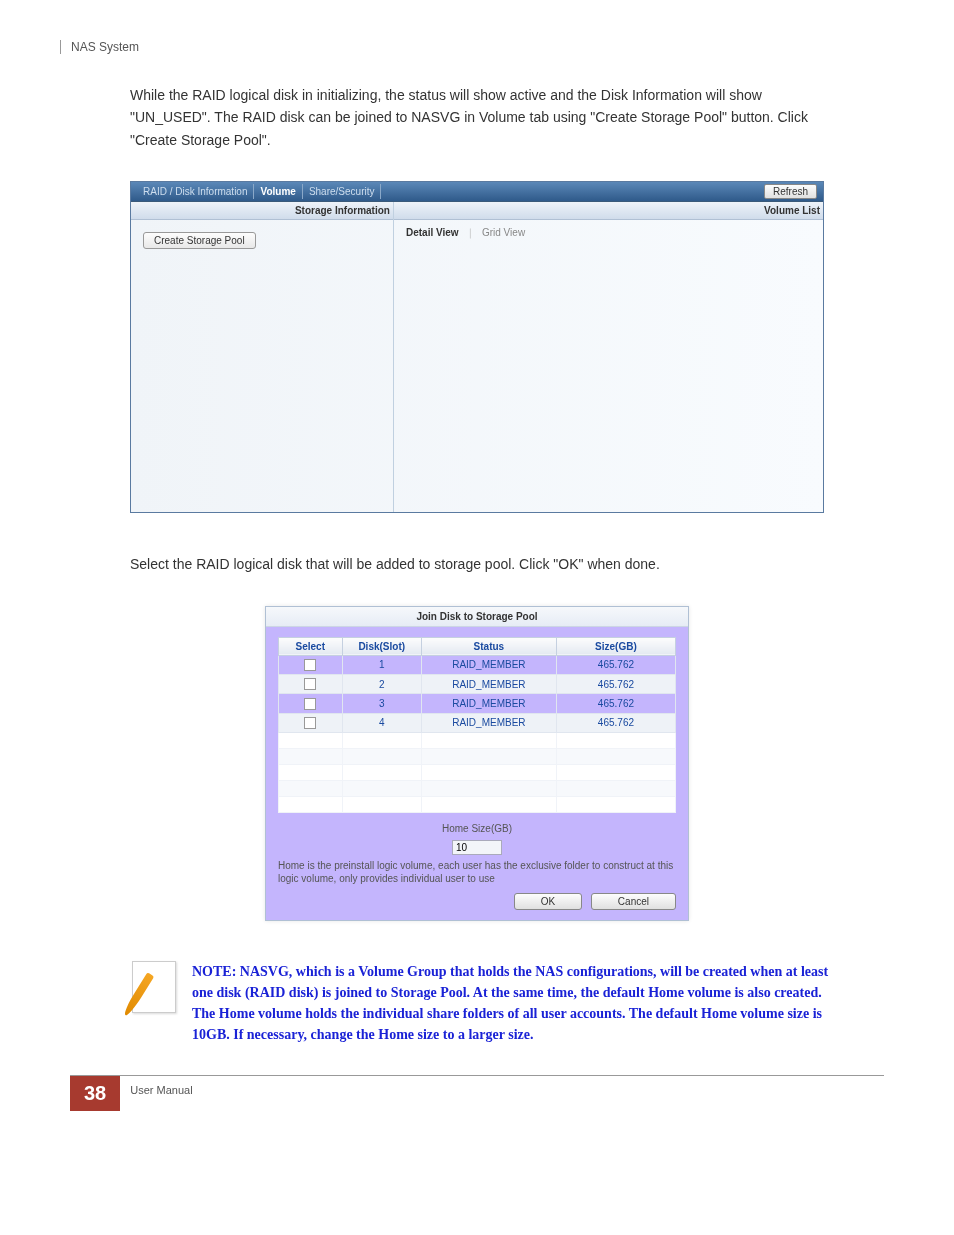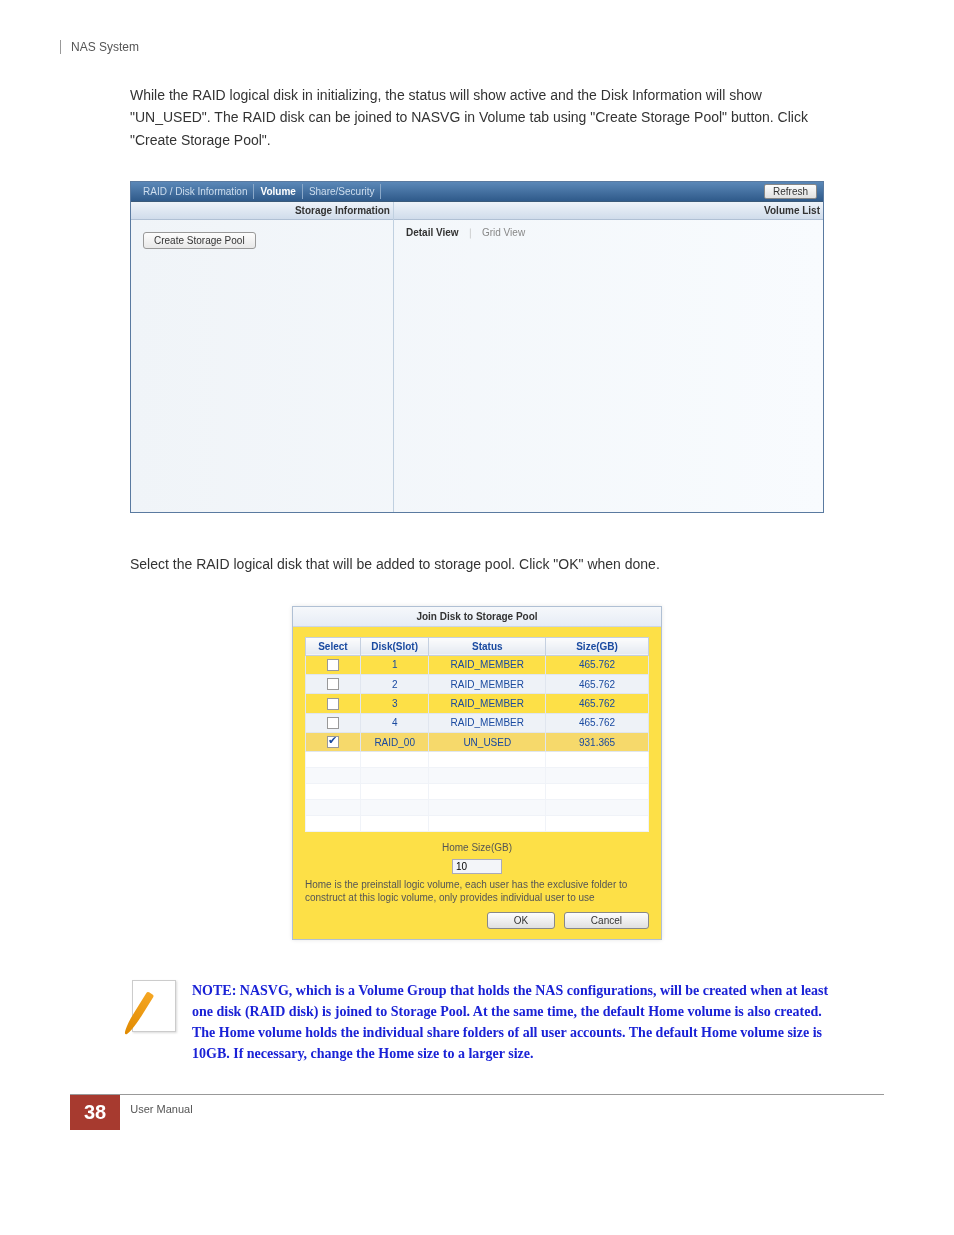--- a/index.html
+++ b/index.html
@@ -89,24 +89,24 @@
   }
   .vol-col { flex:1; }
   .vol-body { padding:6px 8px; }
   .view-tabs { font-size:10px; color:#333; }
   .view-tabs .vt { padding:0 4px; }
   .view-tabs .vt.active { font-weight:bold; color:#333; }
   .view-tabs .vt.inactive { color:#888; }
   .view-tabs .sep { color:#bbb; }
   
   .dialog {
-    width: 370px;
+    width: 424px;
     margin: 16px auto 40px auto;
     border: 1px solid #b0c0d4;
-    background: #fde047;
+    background: #c4b5fd;
     box-shadow: 0 0 4px rgba(0,0,0,.1);
     font-size: 10px;
   }
   .dialog-title {
     background: linear-gradient(#f6f8fb,#e6ecf5);
     text-align:center;
     font-weight:bold;
     font-size:10px;
     color:#333;
     padding:4px 0;
@@ -281,26 +281,20 @@
         <td>3</td>
         <td>RAID_MEMBER</td>
         <td>465.762</td>
       </tr>
       <tr class="alt">
         <td><span class="chk"></span></td>
         <td>4</td>
         <td>RAID_MEMBER</td>
         <td>465.762</td>
       </tr>
-      <tr class="sel">
-        <td><span class="chk checked"></span></td>
-        <td>RAID_00</td>
-        <td>UN_USED</td>
-        <td>931.365</td>
-      </tr>
       <tr class="empty">
             <td></td>
             <td></td>
             <td></td>
             <td></td>
           </tr>
       <tr class="empty alt">
             <td></td>
             <td></td>
             <td></td>

